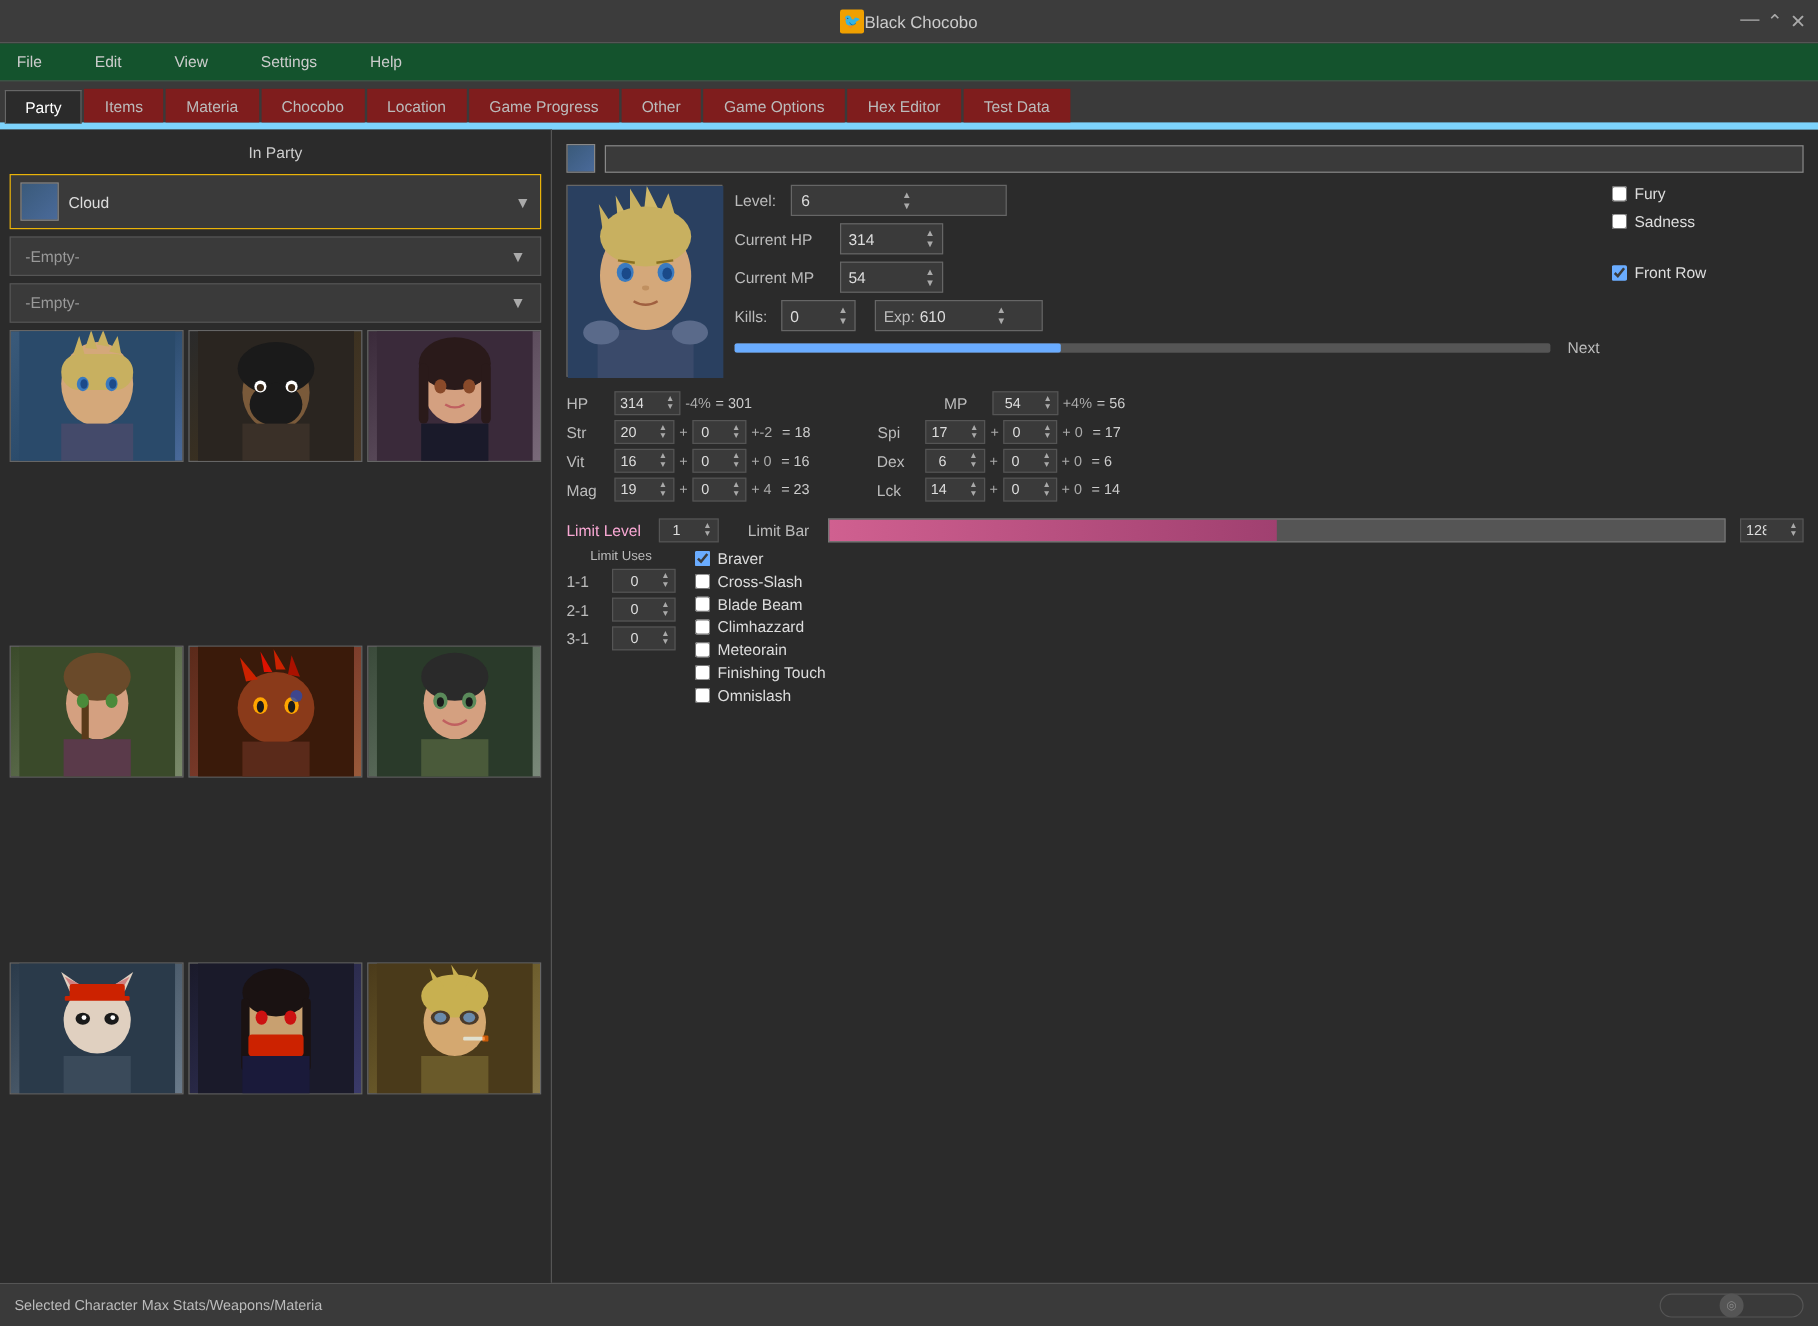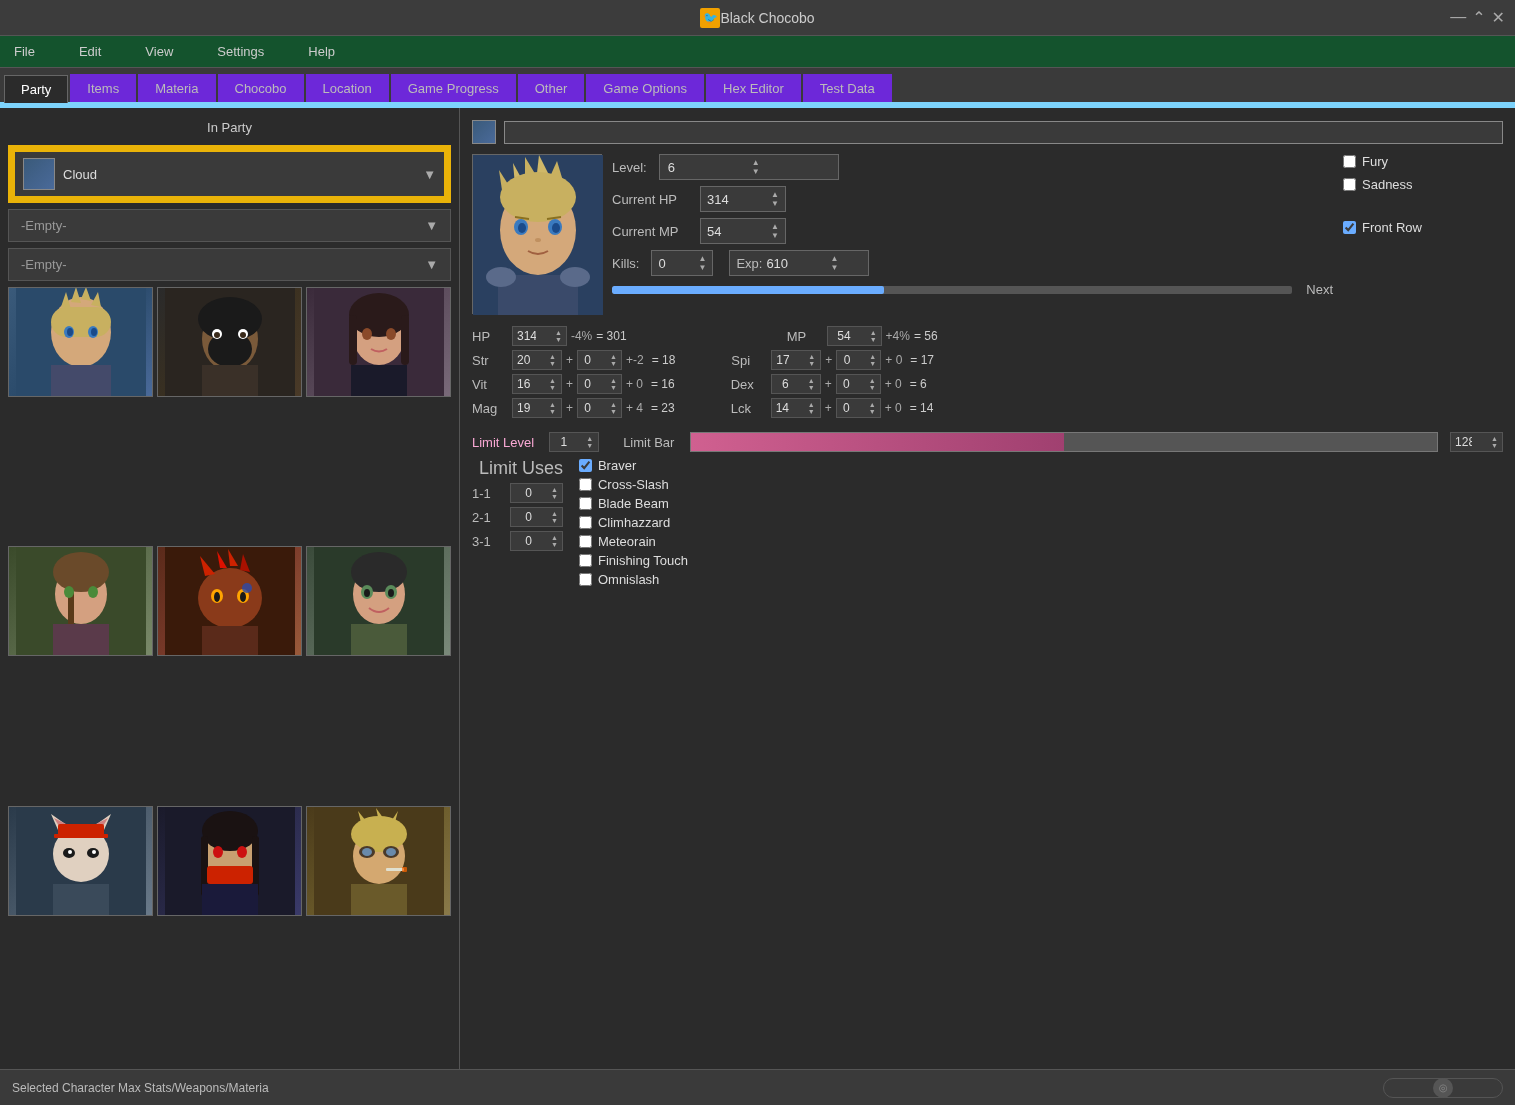--- a/index.html
+++ b/index.html
@@ -60,21 +60,21 @@
       border-bottom: 6px solid #7dd3fc;
     }
     .tab {
       padding: 6px 16px;
       cursor: pointer;
       color: #bbb;
       font-size: 13px;
       border: 1px solid transparent;
       border-bottom: none;
       margin-right: 2px;
-      background: #6d28d9;
+      background: #7f1d1d;
     }
     .tab.active {
       background: #2b2b2b;
       color: #fff;
       border-color: #666;
       border-bottom: none;
       position: relative;
       top: 1px;
     }
     
@@ -94,21 +94,21 @@
     }
     .section-title {
       text-align: center;
       color: #ccc;
       font-size: 13px;
       padding: 4px 0;
     }
     .party-select {
       width: 100%;
       background: #3a3a3a;
-      border: 7px solid #eab308;
+      border: 1px solid #eab308;
       color: #ddd;
       padding: 6px 8px;
       font-size: 13px;
       display: flex;
       align-items: center;
       gap: 8px;
       cursor: pointer;
     }
     .party-select .avatar-sm {
       width: 32px;
@@ -313,22 +313,22 @@
       display: flex;
       gap: 16px;
     }
     .limit-uses-col {
       display: flex;
       flex-direction: column;
       gap: 4px;
     }
     .limit-uses-title {
       color: #bbb;
-      font-size: 18px;
-      text-align: right;
+      font-size: 11px;
+      text-align: center;
     }
     .limit-use-row {
       display: flex;
       align-items: center;
       gap: 8px;
       font-size: 13px;
     }
     .limit-use-label {
       min-width: 30px;
       color: #bbb;

